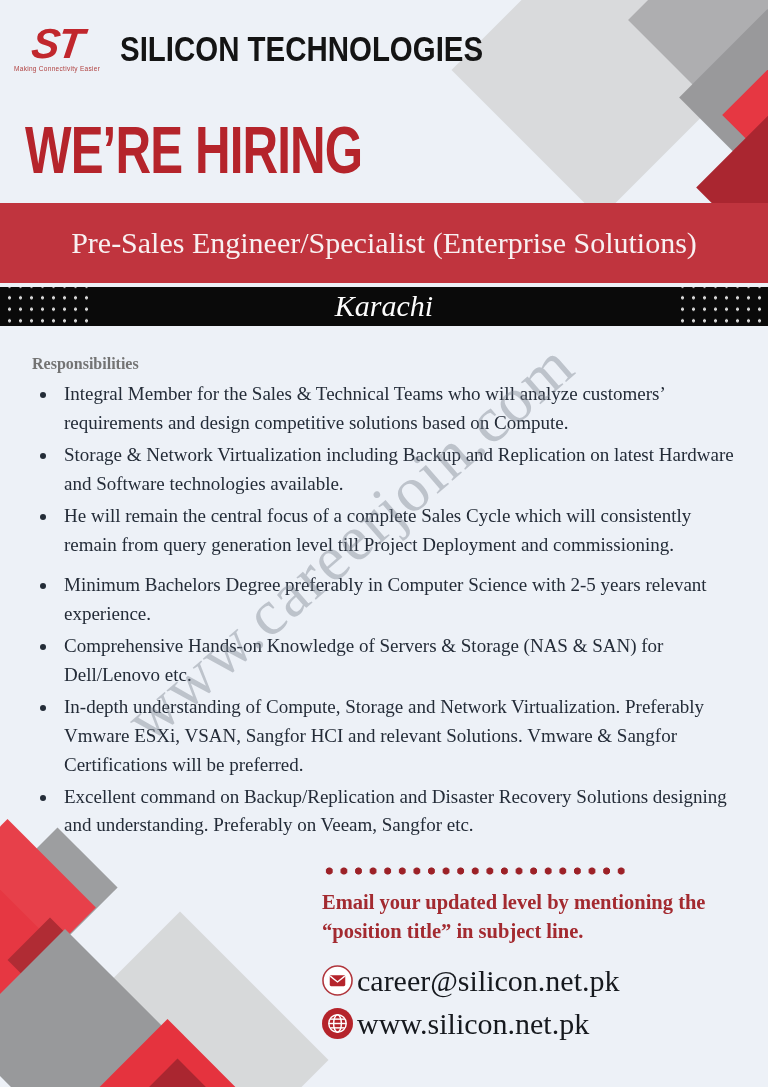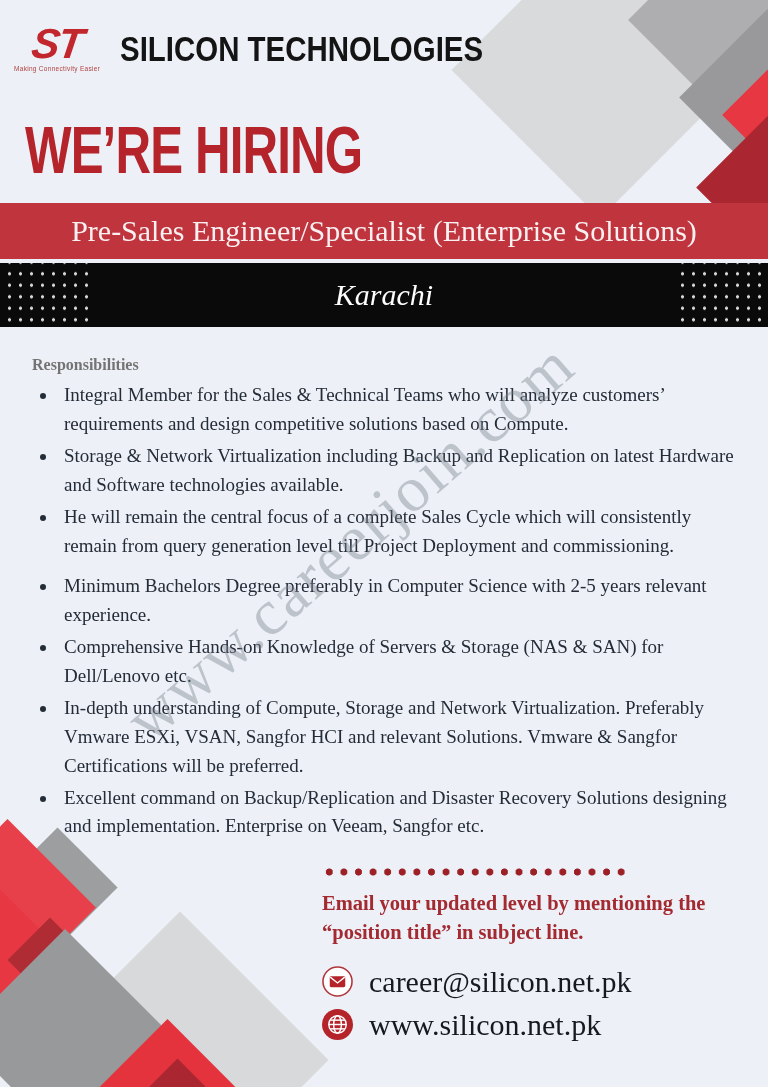--- a/index.html
+++ b/index.html
@@ -54,26 +54,26 @@
     transform:scale(0.92,1.08);transform-origin:left top;white-space:nowrap;
   }
   
   .hiring{
     position:relative;z-index:3;margin:40px 0 0 25px;
     font-family:"Liberation Sans", sans-serif;font-weight:bold;
     font-size:56px;letter-spacing:-1px;color:#b5242b;
     transform:scale(0.88,1.18);transform-origin:left top;white-space:nowrap;
   }
   .banner{
-    position:relative;z-index:2;margin-top:26px;height:56px;
+    position:relative;z-index:2;margin-top:26px;height:80px;
     background:#c0343e;display:flex;align-items:center;justify-content:center;
   }
   .banner-title{font-size:30px;color:#f8f0f1;white-space:nowrap;}
   .location-bar{
-    position:relative;z-index:2;margin-top:4px;height:64px;background:#0a0a0a;
+    position:relative;z-index:2;margin-top:4px;height:39px;background:#0a0a0a;
     display:flex;align-items:center;justify-content:center;
   }
   .location-bar::before,.location-bar::after{
     content:"";position:absolute;top:0;bottom:0;width:95px;
     background-image:radial-gradient(circle, rgba(255,255,255,0.85) 1.3px, transparent 1.9px);
     background-size:11px 11.5px;background-position:4px 5px;
   }
   .location-bar::before{left:0;}
   .location-bar::after{right:0;}
   .location{font-size:30px;font-style:italic;color:#fdfdfd;}
@@ -86,21 +86,21 @@
   .apply{position:relative;z-index:3;margin:26px 0 0 322px;width:420px;}
   .dotted-sep{
     width:306px;height:10px;margin-bottom:12px;
     background-image:radial-gradient(circle, #9c2127 3.2px, transparent 3.9px);
     background-size:14.6px 10px;background-position:0 center;background-repeat:repeat-x;
   }
   .apply-instruction{
     font-size:20.5px;font-weight:bold;color:#a32a30;line-height:1.4;
     width:410px;margin:0 0 18px 0;
   }
-  .contact-row{display:flex;align-items:center;gap:16px;margin-bottom:9px;}
+  .contact-row{display:flex;align-items:center;gap:4px;margin-bottom:9px;}
   .contact-icon{width:31px;height:31px;flex:0 0 31px;}
   .contact-text{font-size:30px;color:#16191e;white-space:nowrap;}
 </style>
 </head>
 <body>
 
 <div class="page">
 
   <div class="diamond tr1"></div>
   <div class="diamond tr2"></div>
@@ -143,21 +143,21 @@
     <ul>
       <li>Integral Member for the Sales &amp; Technical Teams who will analyze customers’ requirements and design competitive solutions based on Compute.</li>
       <li>Storage &amp; Network Virtualization including Backup and Replication on latest Hardware and Software technologies available.</li>
       <li>He will remain the central focus of a complete Sales Cycle which will consistently remain from query generation level till Project Deployment and commissioning.</li>
     </ul>
 
     <ul>
       <li>Minimum Bachelors Degree preferably in Computer Science with 2-5 years relevant experience.</li>
       <li>Comprehensive Hands-on Knowledge of Servers &amp; Storage (NAS &amp; SAN) for Dell/Lenovo etc.</li>
       <li>In-depth understanding of Compute, Storage and Network Virtualization. Preferably Vmware ESXi, VSAN, Sangfor HCI and relevant Solutions. Vmware &amp; Sangfor Certifications will be preferred.</li>
-      <li>Excellent command on Backup/Replication and Disaster Recovery Solutions designing and implementation. Enterprise on Veeam, Sangfor etc.</li>
+      <li>Excellent command on Backup/Replication and Disaster Recovery Solutions designing and understanding. Preferably on Veeam, Sangfor etc.</li>
     </ul>
   </div>
 
   <div class="apply">
     <div class="dotted-sep"></div>
     <p class="apply-instruction">Email your updated level by mentioning the “position title” in subject line.</p>
 
     <div class="contact-row">
       <svg class="contact-icon" viewBox="0 0 32 32">
         <circle cx="16" cy="16" r="15" fill="#ffffff" stroke="#b0353c" stroke-width="1.6"></circle>

